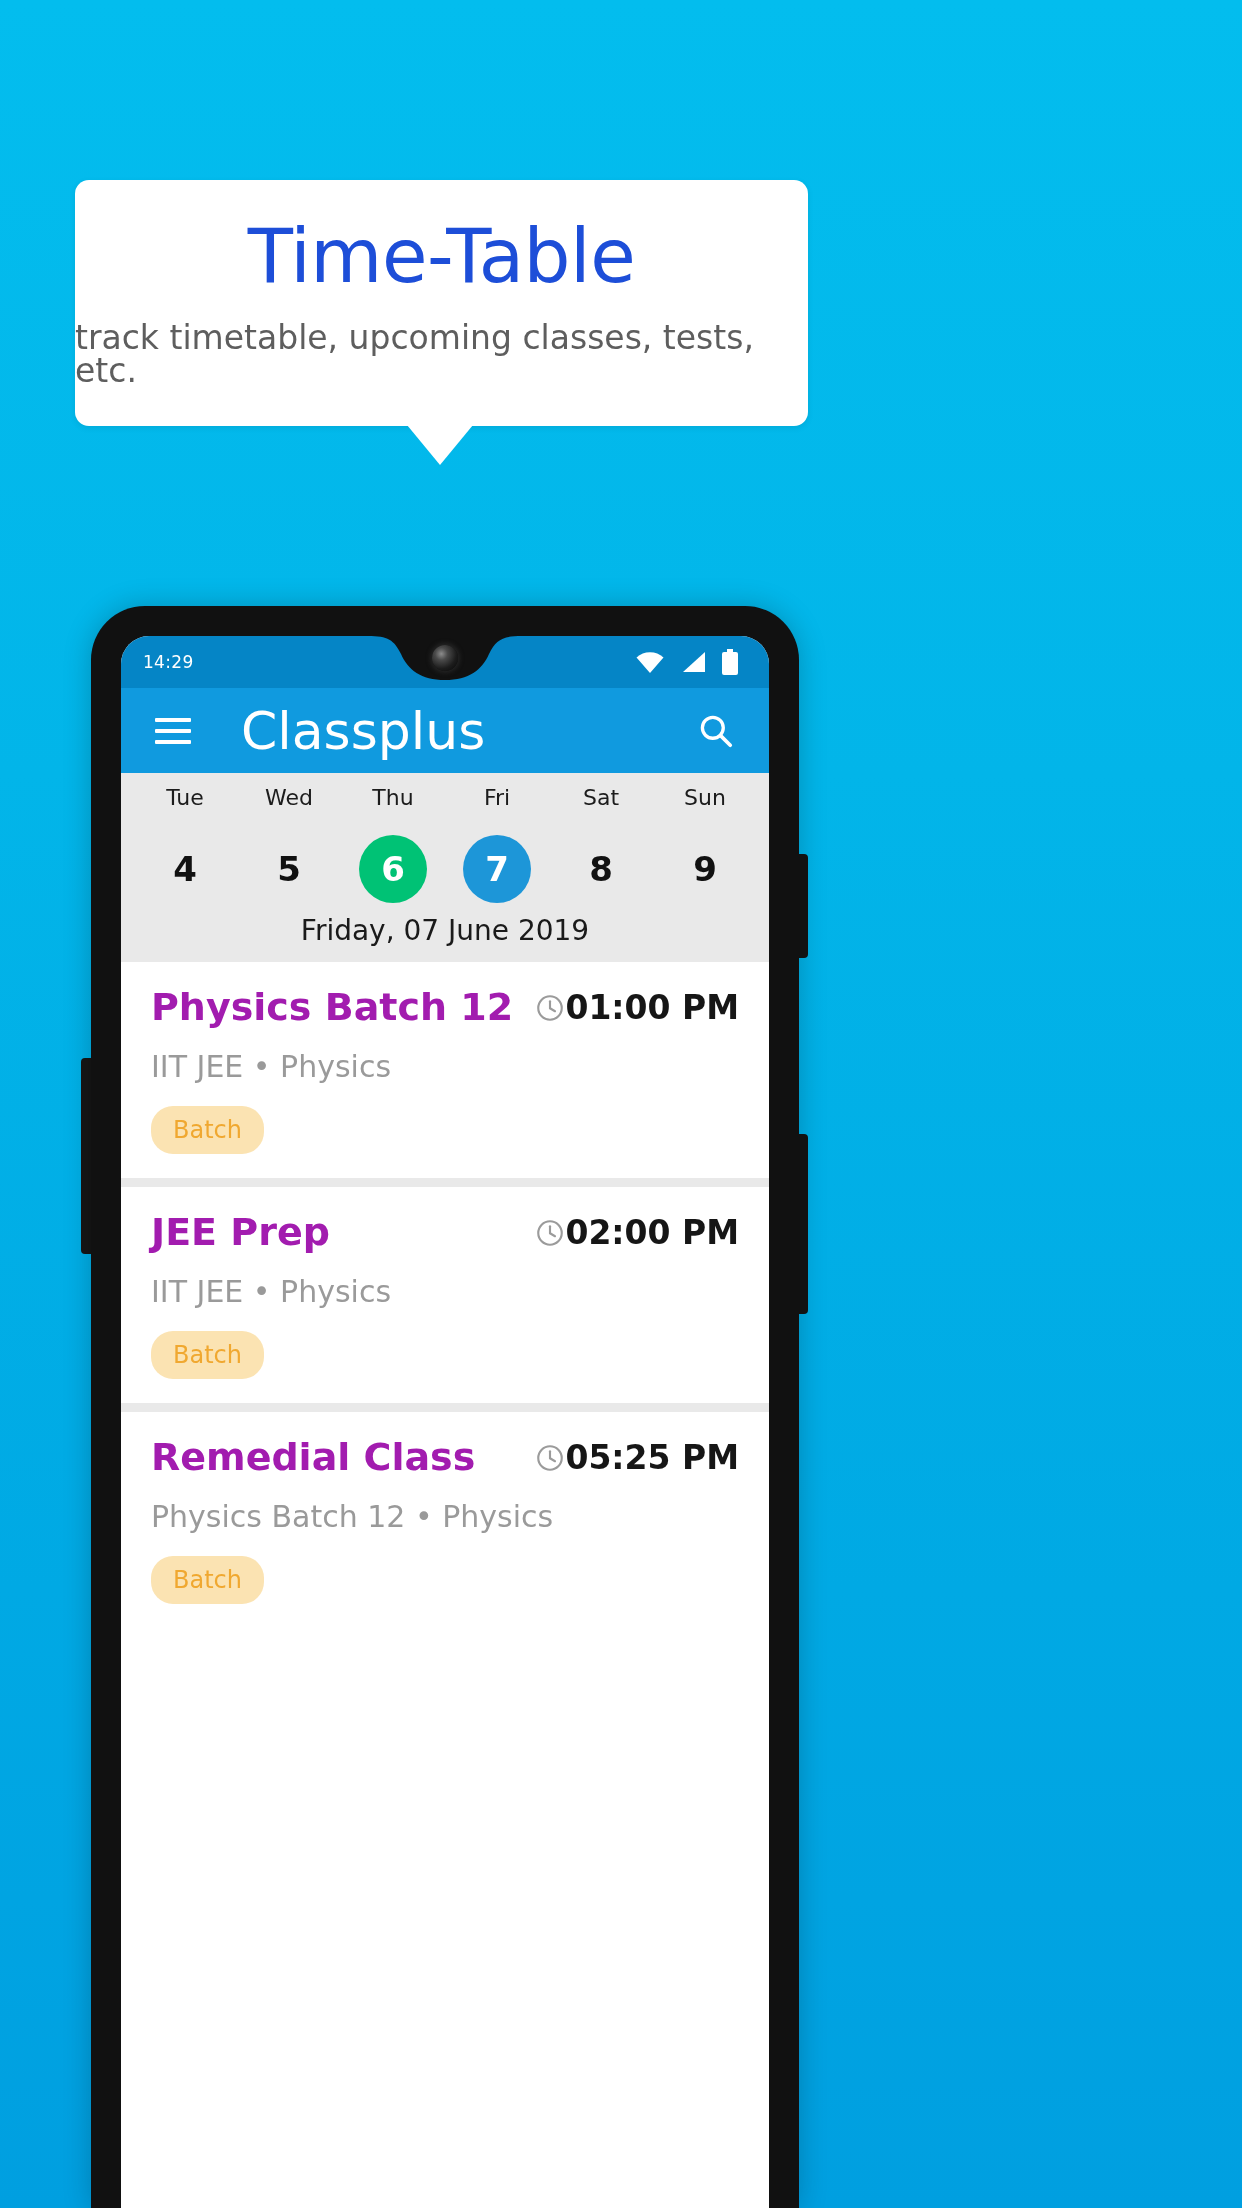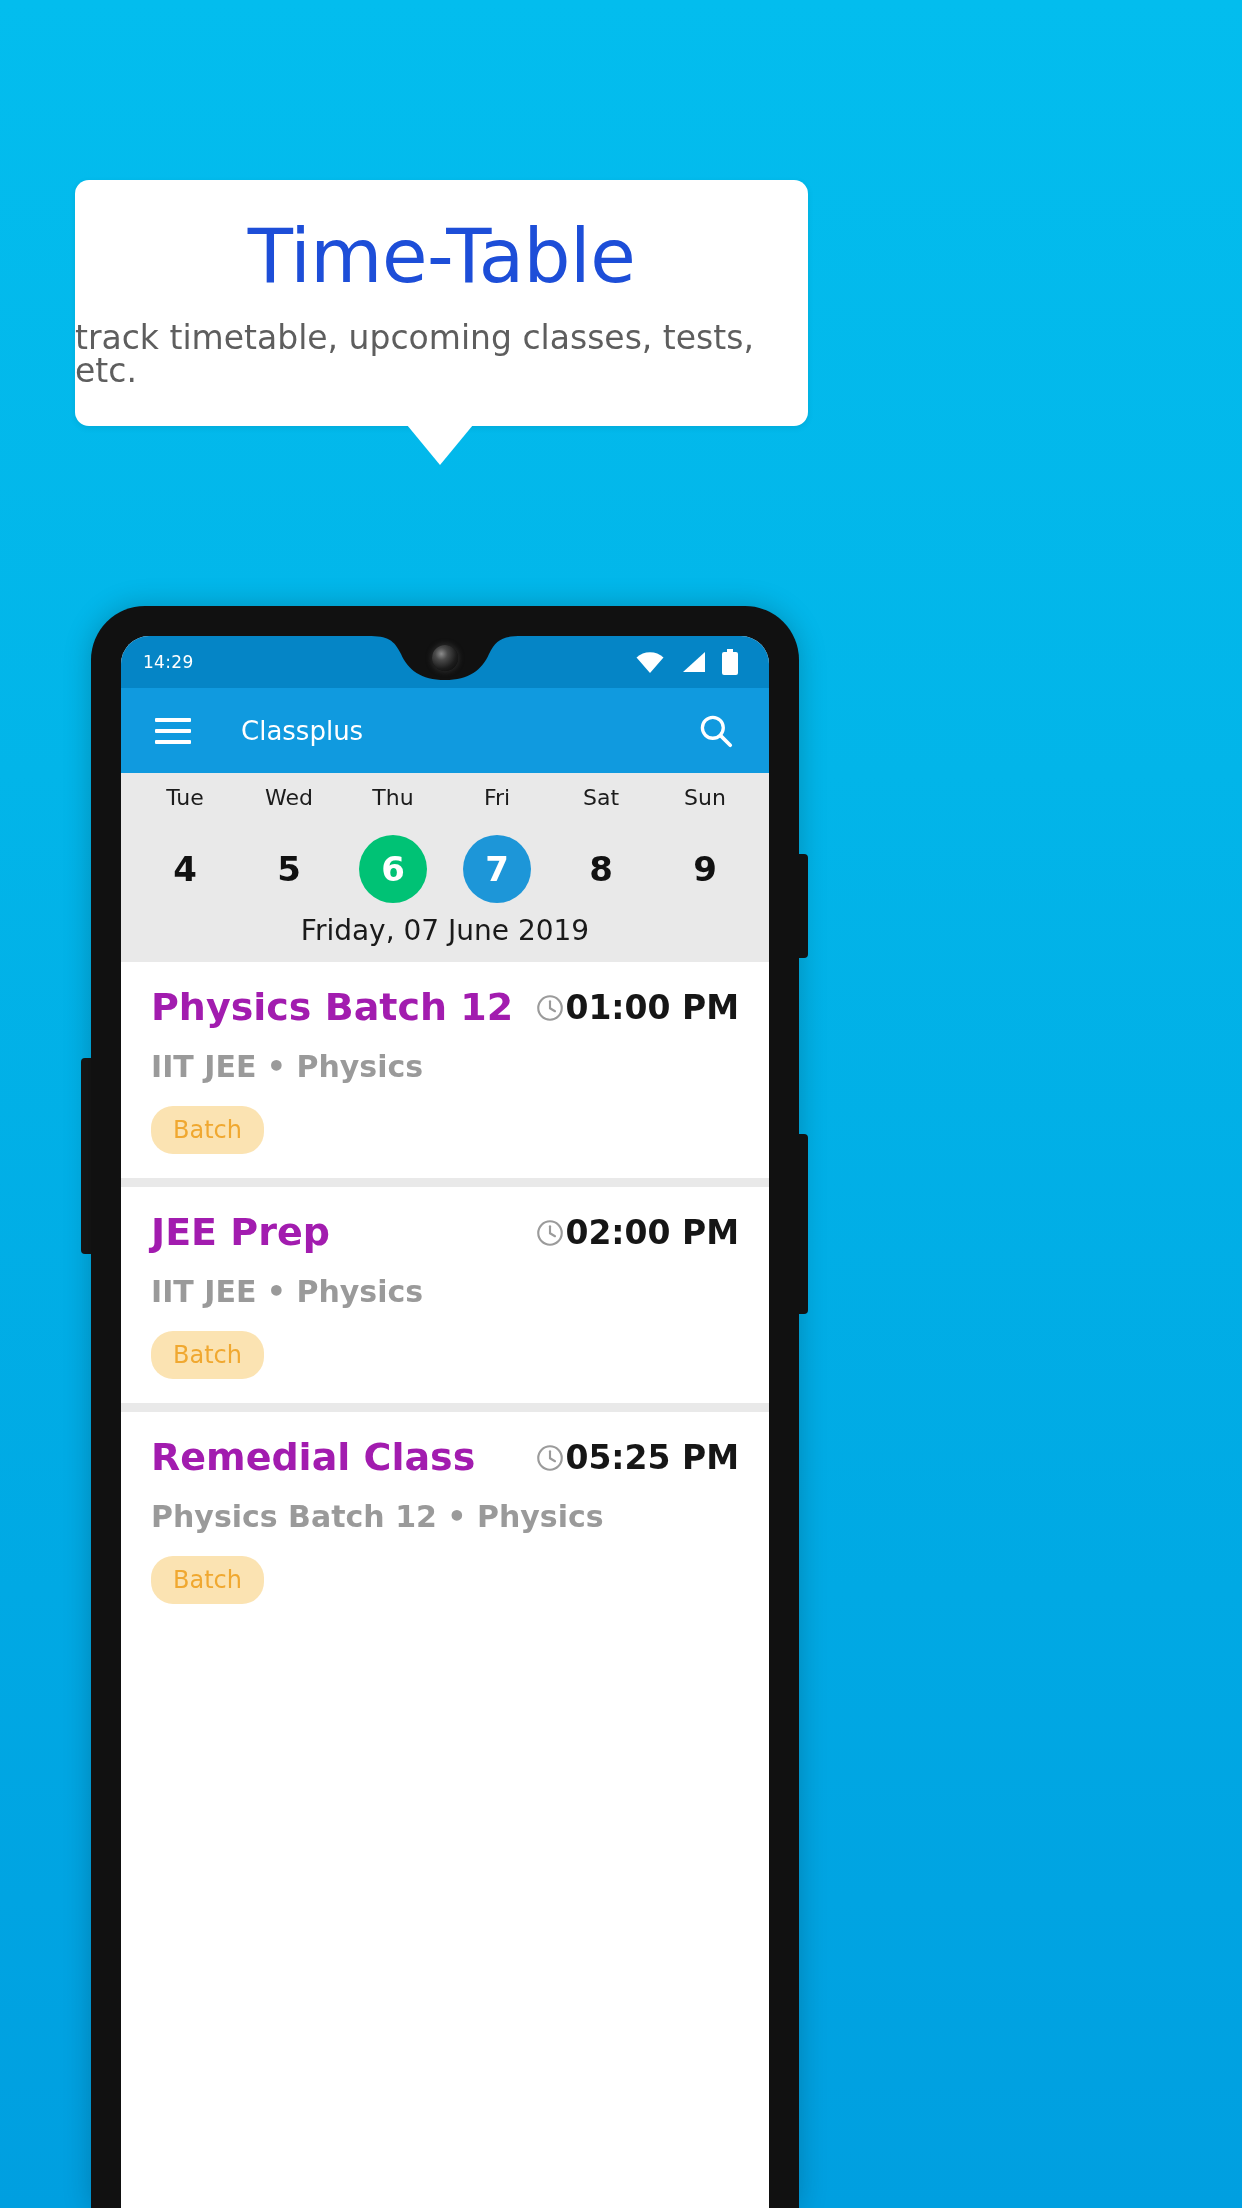--- a/index.html
+++ b/index.html
@@ -152,21 +152,21 @@
     position:relative;
   }
   #hamburger {
     width:36px; height:26px;
     display:flex; flex-direction:column; justify-content:space-between;
     margin-left:8px;
   }
   #hamburger span { display:block; height:4px; background:#ffffff; border-radius:1px; }
   #appbar-title {
     color:#ffffff;
-    font-size:26px;
+    font-size:52px;
     font-weight:400;
     margin-left:50px;
     line-height:1;
   }
   #search-icon {
     position:absolute; right:34px; top:50%;
     transform:translateY(-50%);
     width:38px; height:38px;
   }
 
@@ -238,21 +238,20 @@
     font-weight:700;
     color:#161616;
     line-height:1;
     white-space:nowrap;
   }
   .card-sub {
     font-size:30px;
     color:#9A9A9A;
     margin-top:24px;
     line-height:1;
-    font-weight:bold;
   }
   .card-chip {
     display:inline-block;
     margin-top:24px;
     background:#FBE3B2;
     color:#F0A830;
     font-size:24px;
     padding:12px 22px;
     border-radius:22px;
     line-height:1;

